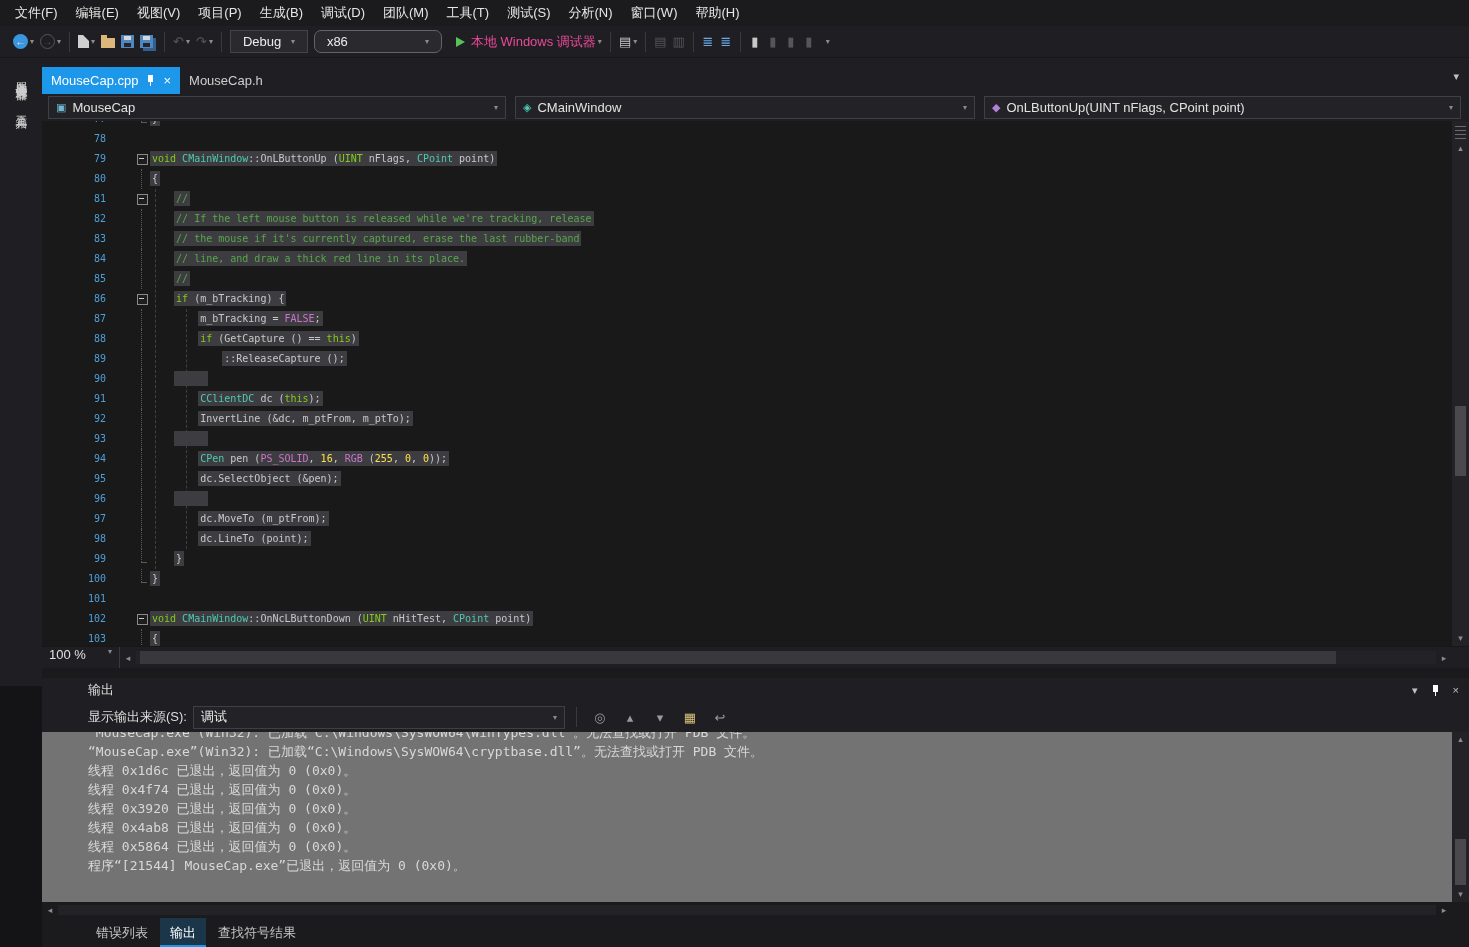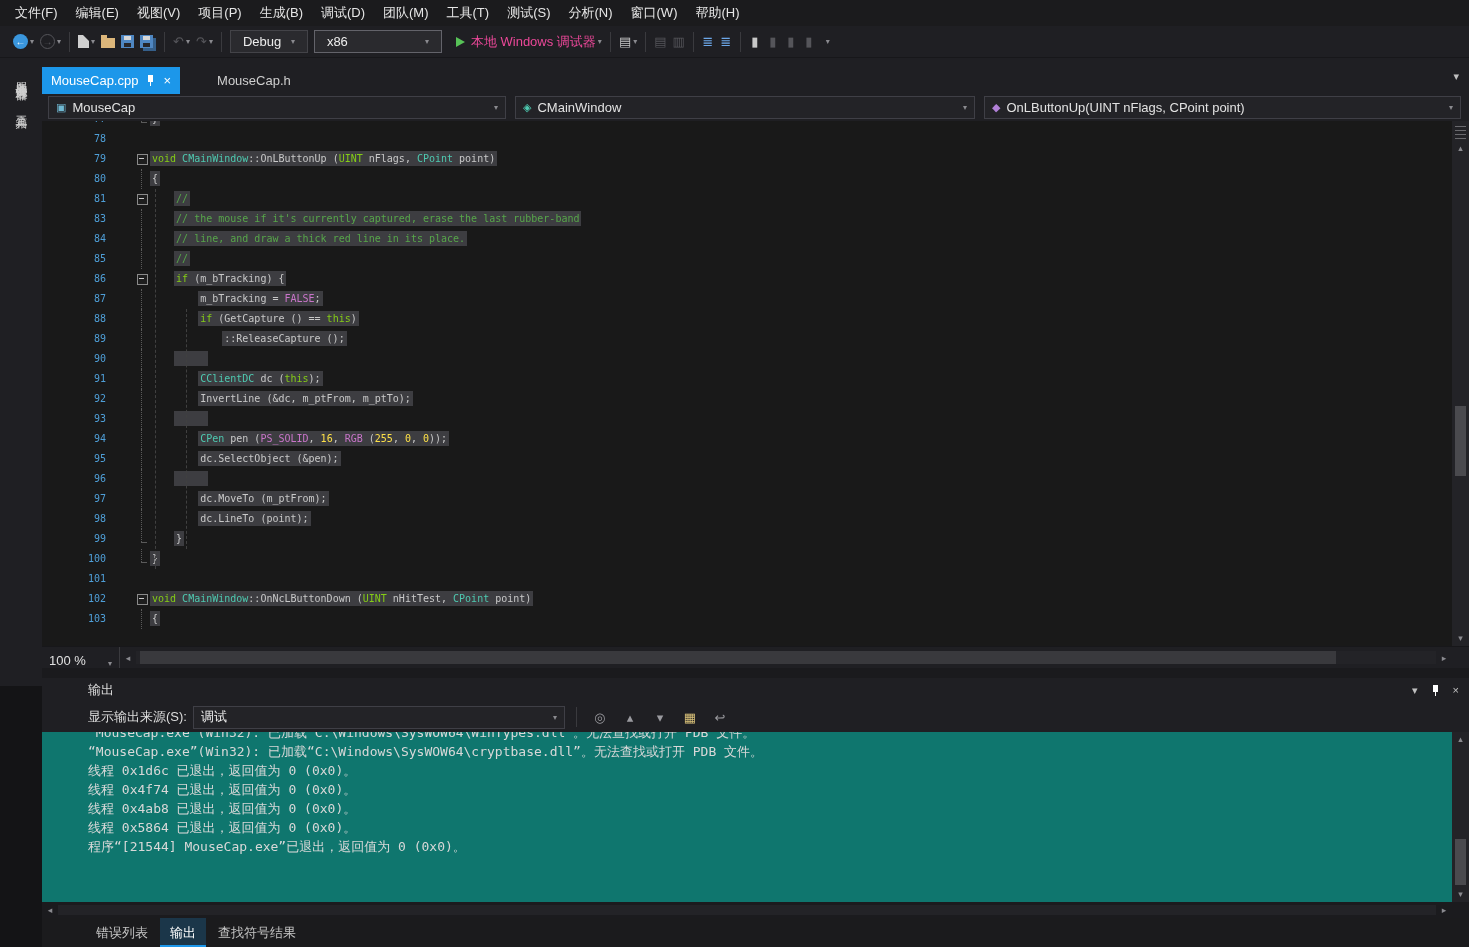--- a/index.html
+++ b/index.html
@@ -23,33 +23,33 @@
   .floppy { width:13px; height:13px; background:#4f87c2; position:relative; }
   .floppy::before { content:""; position:absolute; top:1px; left:3px; right:3px; height:4px; background:#d8d8d8; }
   .floppy::after { content:""; position:absolute; bottom:1px; left:3px; right:3px; height:4px; background:#26262a; }
   .floppy.multi { box-shadow:3px 3px 0 #355f8a; margin-right:3px; }
   .docicon { width:11px; height:13px; background:#d0d0d0; position:relative; }
   .docicon::after { content:""; position:absolute; right:0; top:0; border:3px solid #1f1f23; border-left-color:transparent; border-bottom-color:transparent; }
   .foldericon { width:14px; height:10px; background:#dcb67a; position:relative; margin-top:3px; }
   .foldericon::before { content:""; position:absolute; top:-3px; left:0; width:6px; height:3px; background:#dcb67a; }
   .tcombo { height:23px; background:#2a2a2e; border:1px solid #434348; display:flex; align-items:center; justify-content:space-between; padding:0 12px; margin:0 3px; color:#ededed; }
   .tcombo.w1 { width:78px; }
-  .tcombo.w2 { width:128px; border-color:#63636a; }
+  .tcombo.w2 { width:128px; border-color:#63636a;border-radius:7px; }
   .play { width:0; height:0; border-left:9px solid #57c257; border-top:5px solid transparent; border-bottom:5px solid transparent; margin-right:6px; }
   .start-label { color:#ec4899; }
   .blueish { color:#6ca7e8; }
 
   
   .body-row { flex:1; display:flex; min-height:0; }
   .side-strip { flex:0 0 42px; background:#1f1f23; display:flex; flex-direction:column; align-items:center; padding-top:4px; }
   .vtab { writing-mode:vertical-rl; color:#cfcfcf; font-size:12px; padding:10px 0; margin-bottom:6px; letter-spacing:1px; cursor:default; }
   .right-col { flex:1; display:flex; flex-direction:column; min-width:0; }
 
   
-  .tabrow { height:36px; flex:0 0 36px; display:flex; align-items:flex-end; background:#1f1f23;gap:28px; }
+  .tabrow { height:36px; flex:0 0 36px; display:flex; align-items:flex-end; background:#1f1f23; }
   .etab { height:27px; display:flex; align-items:center; padding:0 9px; color:#cfcfcf; gap:7px; cursor:default; }
   .etab.active { background:#1c97ea; color:#fff; }
   .etab .tclose { font-size:13px; line-height:1; }
   .pin { width:11px; height:13px; position:relative; display:inline-block; }
   .pin::before { content:""; position:absolute; left:3px; top:1px; width:5px; height:7px; background:#fff; }
   .pin::after { content:""; position:absolute; left:5px; top:8px; width:1px; height:4px; background:#fff; }
   .tab-overflow { margin-left:auto; margin-right:10px; color:#c0c0c0; font-size:11px; align-self:center; }
 
   
   .navbar { height:27px; flex:0 0 27px; background:#1f1f23; display:flex; align-items:center; padding:0 8px 0 6px; gap:9px; }
@@ -81,36 +81,36 @@
   .tk-mc { color:#c975c9; } .tk-nu { color:#fde047; } .tk-pl { color:#c8c8c8; }
   .iguide { position:absolute; width:0; border-left:1px dashed #404040; }
 
   
   .vscroll { position:absolute; right:0; top:0; bottom:0; width:17px; background:#232327; display:flex; flex-direction:column; }
   .grip { height:18px; background:repeating-linear-gradient(#232327 0 3px, #6a6a6e 3px 4px); margin:2px 3px 0 3px; }
   .sbtn { height:15px; flex:0 0 15px; text-align:center; color:#8a8a8f; font-size:9px; line-height:15px; }
   .strack { flex:1; position:relative; }
   .sthumb { position:absolute; left:3px; right:3px; background:#4a4a4e; }
   .hscroll { height:22px; flex:0 0 22px; background:#1f1f23; display:flex; align-items:stretch; border-top:1px solid #17171a; }
-  .zoomcombo { width:78px; display:flex; align-items:flex-end; justify-content:space-between; padding:0 7px; color:#e0e0e0; border-right:1px solid #3a3a3e; }
+  .zoomcombo { width:78px; display:flex; align-items:flex-start; justify-content:space-between; padding:0 7px; color:#e0e0e0; border-right:1px solid #3a3a3e; }
   .hbtn { width:16px; text-align:center; color:#8a8a8f; font-size:9px; line-height:22px; }
   .htrack { flex:1; position:relative; background:#232327; margin:4px 0; }
   .hthumb { position:absolute; top:0; bottom:0; left:4px; width:92%; background:#39393d; }
   .corner { width:17px; }
 
   
   .splitter { height:10px; flex:0 0 10px; background:#1a1a1d; }
   .out-header { height:24px; flex:0 0 24px; display:flex; align-items:center; padding:0 10px 0 46px; color:#dcdcdc; background:#1f1f23; }
   .out-header .spacer { flex:1; }
   .hico { color:#c0c0c0; margin-left:12px; font-size:11px; }
   .out-toolbar { height:30px; flex:0 0 30px; display:flex; align-items:center; padding-left:46px; background:#1f1f23; gap:6px; }
   .ocombo { width:372px; height:23px; border:1px solid #3f3f46; background:#232327; display:flex; align-items:center; justify-content:space-between; padding:0 7px; color:#ededed; }
   .obtn { width:24px; height:24px; display:flex; align-items:center; justify-content:center; color:#9a9a9f; font-size:13px; }
   .obtn.warm { color:#d8c078; }
-  .out-text { height:170px; flex:0 0 170px; position:relative; background:#0f766e; overflow:hidden; padding-left:46px; }
+  .out-text { height:170px; flex:0 0 170px; position:relative; background:#737373; overflow:hidden; padding-left:46px; }
   .out-lines { margin-top:-9px; font-family:"DejaVu Sans Mono", monospace; font-size:13px; color:#d8d8d8; margin-right:17px; }
   .out-line { height:19px; line-height:19px; white-space:pre; }
   .out-hscroll { height:16px; flex:0 0 16px; background:#1b1b1e; display:flex; align-items:stretch; }
   .out-hscroll .hbtn { line-height:16px; }
   .out-hscroll .htrack { margin:3px 0; background:#232327; }
 
   
   .panel-tabs { height:29px; flex:0 0 29px; background:#1b1b1d; display:flex; align-items:stretch; padding-left:44px; gap:2px; }
   .ptab { display:flex; align-items:center; padding:0 10px; color:#c4c4c4; cursor:default; }
   .ptab.active { color:#fff; background:rgba(28,151,234,0.22); box-shadow:inset 0 -2px 0 #1c97ea; }
@@ -259,20 +259,21 @@
 
       <div class="editor">
         <div class="code-lines">
           <div class="iguide" style="left:113px; top:80px; height:380px;"></div>
           <div class="iguide" style="left:144px; top:200px; height:240px;"></div>
         <div class="code-line"><span class="ln">77</span><span class="gap"></span><span class="fold fold-end"></span><span class="code"><span class="chunk"><span class="tk-pl">}</span></span></span></div>
             <div class="code-line"><span class="ln">78</span><span class="gap"></span><span class="fold "></span><span class="code"></span></div>
             <div class="code-line"><span class="ln">79</span><span class="gap"></span><span class="fold fold-box"></span><span class="code"><span class="chunk"><span class="tk-kw">void </span><span class="tk-ty">CMainWindow</span><span class="tk-pl">::OnLButtonUp (</span><span class="tk-kw">UINT</span><span class="tk-pl"> nFlags, </span><span class="tk-ty">CPoint</span><span class="tk-pl"> point)</span></span></span></div>
             <div class="code-line"><span class="ln">80</span><span class="gap"></span><span class="fold fold-line"></span><span class="code"><span class="chunk"><span class="tk-pl">{</span></span></span></div>
             <div class="code-line"><span class="ln">81</span><span class="gap"></span><span class="fold fold-box"></span><span class="code">    <span class="chunk"><span class="tk-cm">//</span></span></span></div>
+            <div class="code-line"><span class="ln">82</span><span class="gap"></span><span class="fold fold-line"></span><span class="code">    <span class="chunk"><span class="tk-cm">// If the left mouse button is released while we're tracking, release</span></span></span></div>
             <div class="code-line"><span class="ln">83</span><span class="gap"></span><span class="fold fold-line"></span><span class="code">    <span class="chunk"><span class="tk-cm">// the mouse if it's currently captured, erase the last rubber-band</span></span></span></div>
             <div class="code-line"><span class="ln">84</span><span class="gap"></span><span class="fold fold-line"></span><span class="code">    <span class="chunk"><span class="tk-cm">// line, and draw a thick red line in its place.</span></span></span></div>
             <div class="code-line"><span class="ln">85</span><span class="gap"></span><span class="fold fold-line"></span><span class="code">    <span class="chunk"><span class="tk-cm">//</span></span></span></div>
             <div class="code-line"><span class="ln">86</span><span class="gap"></span><span class="fold fold-box"></span><span class="code">    <span class="chunk"><span class="tk-kw">if</span><span class="tk-pl"> (m_bTracking) {</span></span></span></div>
             <div class="code-line"><span class="ln">87</span><span class="gap"></span><span class="fold fold-line"></span><span class="code">        <span class="chunk"><span class="tk-pl">m_bTracking = </span><span class="tk-mc">FALSE</span><span class="tk-pl">;</span></span></span></div>
             <div class="code-line"><span class="ln">88</span><span class="gap"></span><span class="fold fold-line"></span><span class="code">        <span class="chunk"><span class="tk-kw">if</span><span class="tk-pl"> (GetCapture () == </span><span class="tk-kw">this</span><span class="tk-pl">)</span></span></span></div>
             <div class="code-line"><span class="ln">89</span><span class="gap"></span><span class="fold fold-line"></span><span class="code">            <span class="chunk"><span class="tk-pl">::ReleaseCapture ();</span></span></span></div>
             <div class="code-line"><span class="ln">90</span><span class="gap"></span><span class="fold fold-line"></span><span class="code">    <span class="chunk"><span class="tk-pl">     </span></span></span></div>
             <div class="code-line"><span class="ln">91</span><span class="gap"></span><span class="fold fold-line"></span><span class="code">        <span class="chunk"><span class="tk-ty">CClientDC</span><span class="tk-pl"> dc (</span><span class="tk-kw">this</span><span class="tk-pl">);</span></span></span></div>
             <div class="code-line"><span class="ln">92</span><span class="gap"></span><span class="fold fold-line"></span><span class="code">        <span class="chunk"><span class="tk-pl">InvertLine (&amp;dc, m_ptFrom, m_ptTo);</span></span></span></div>
@@ -342,20 +343,21 @@
         <span class="obtn">
           <span>↩</span>
         </span>
       </div>
       <div class="out-text">
         <div class="out-lines">
             <div class="out-line">“MouseCap.exe”(Win32): 已加载“C:\Windows\SysWOW64\WinTypes.dll”。无法查找或打开 PDB 文件。</div>
             <div class="out-line">“MouseCap.exe”(Win32): 已加载“C:\Windows\SysWOW64\cryptbase.dll”。无法查找或打开 PDB 文件。</div>
             <div class="out-line">线程 0x1d6c 已退出，返回值为 0 (0x0)。</div>
             <div class="out-line">线程 0x4f74 已退出，返回值为 0 (0x0)。</div>
+            <div class="out-line">线程 0x3920 已退出，返回值为 0 (0x0)。</div>
             <div class="out-line">线程 0x4ab8 已退出，返回值为 0 (0x0)。</div>
             <div class="out-line">线程 0x5864 已退出，返回值为 0 (0x0)。</div>
             <div class="out-line">程序“[21544] MouseCap.exe”已退出，返回值为 0 (0x0)。</div>
           </div>
         <div class="vscroll">
           <div class="sbtn">▴</div>
           <div class="strack">
             <div class="sthumb" style="bottom:2px; height:46px;"></div>
           </div>
           <div class="sbtn">▾</div>

